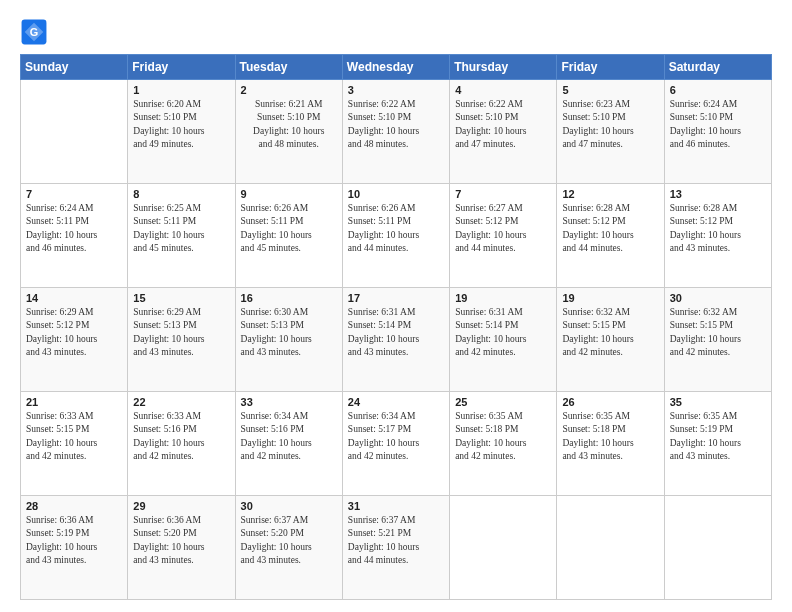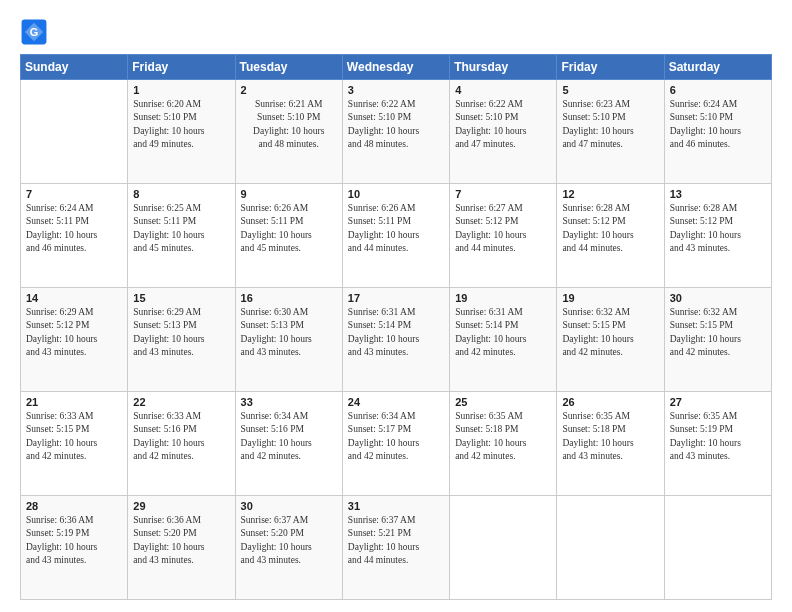--- a/index.html
+++ b/index.html
@@ -304,21 +304,21 @@
 and 42 minutes.</div>
           </td>
           <td>
             <span class="day-num">26</span>
             <div class="day-info" style="white-space: pre-line;">Sunrise: 6:35 AM
 Sunset: 5:18 PM
 Daylight: 10 hours
 and 43 minutes.</div>
           </td>
           <td>
-            <span class="day-num">27</span>
+            <span class="day-num">35</span>
             <div class="day-info" style="white-space: pre-line;">Sunrise: 6:35 AM
 Sunset: 5:19 PM
 Daylight: 10 hours
 and 43 minutes.</div>
           </td>
         </tr>
         <tr>
           <td>
             <span class="day-num">28</span>
             <div class="day-info" style="white-space: pre-line;">Sunrise: 6:36 AM

